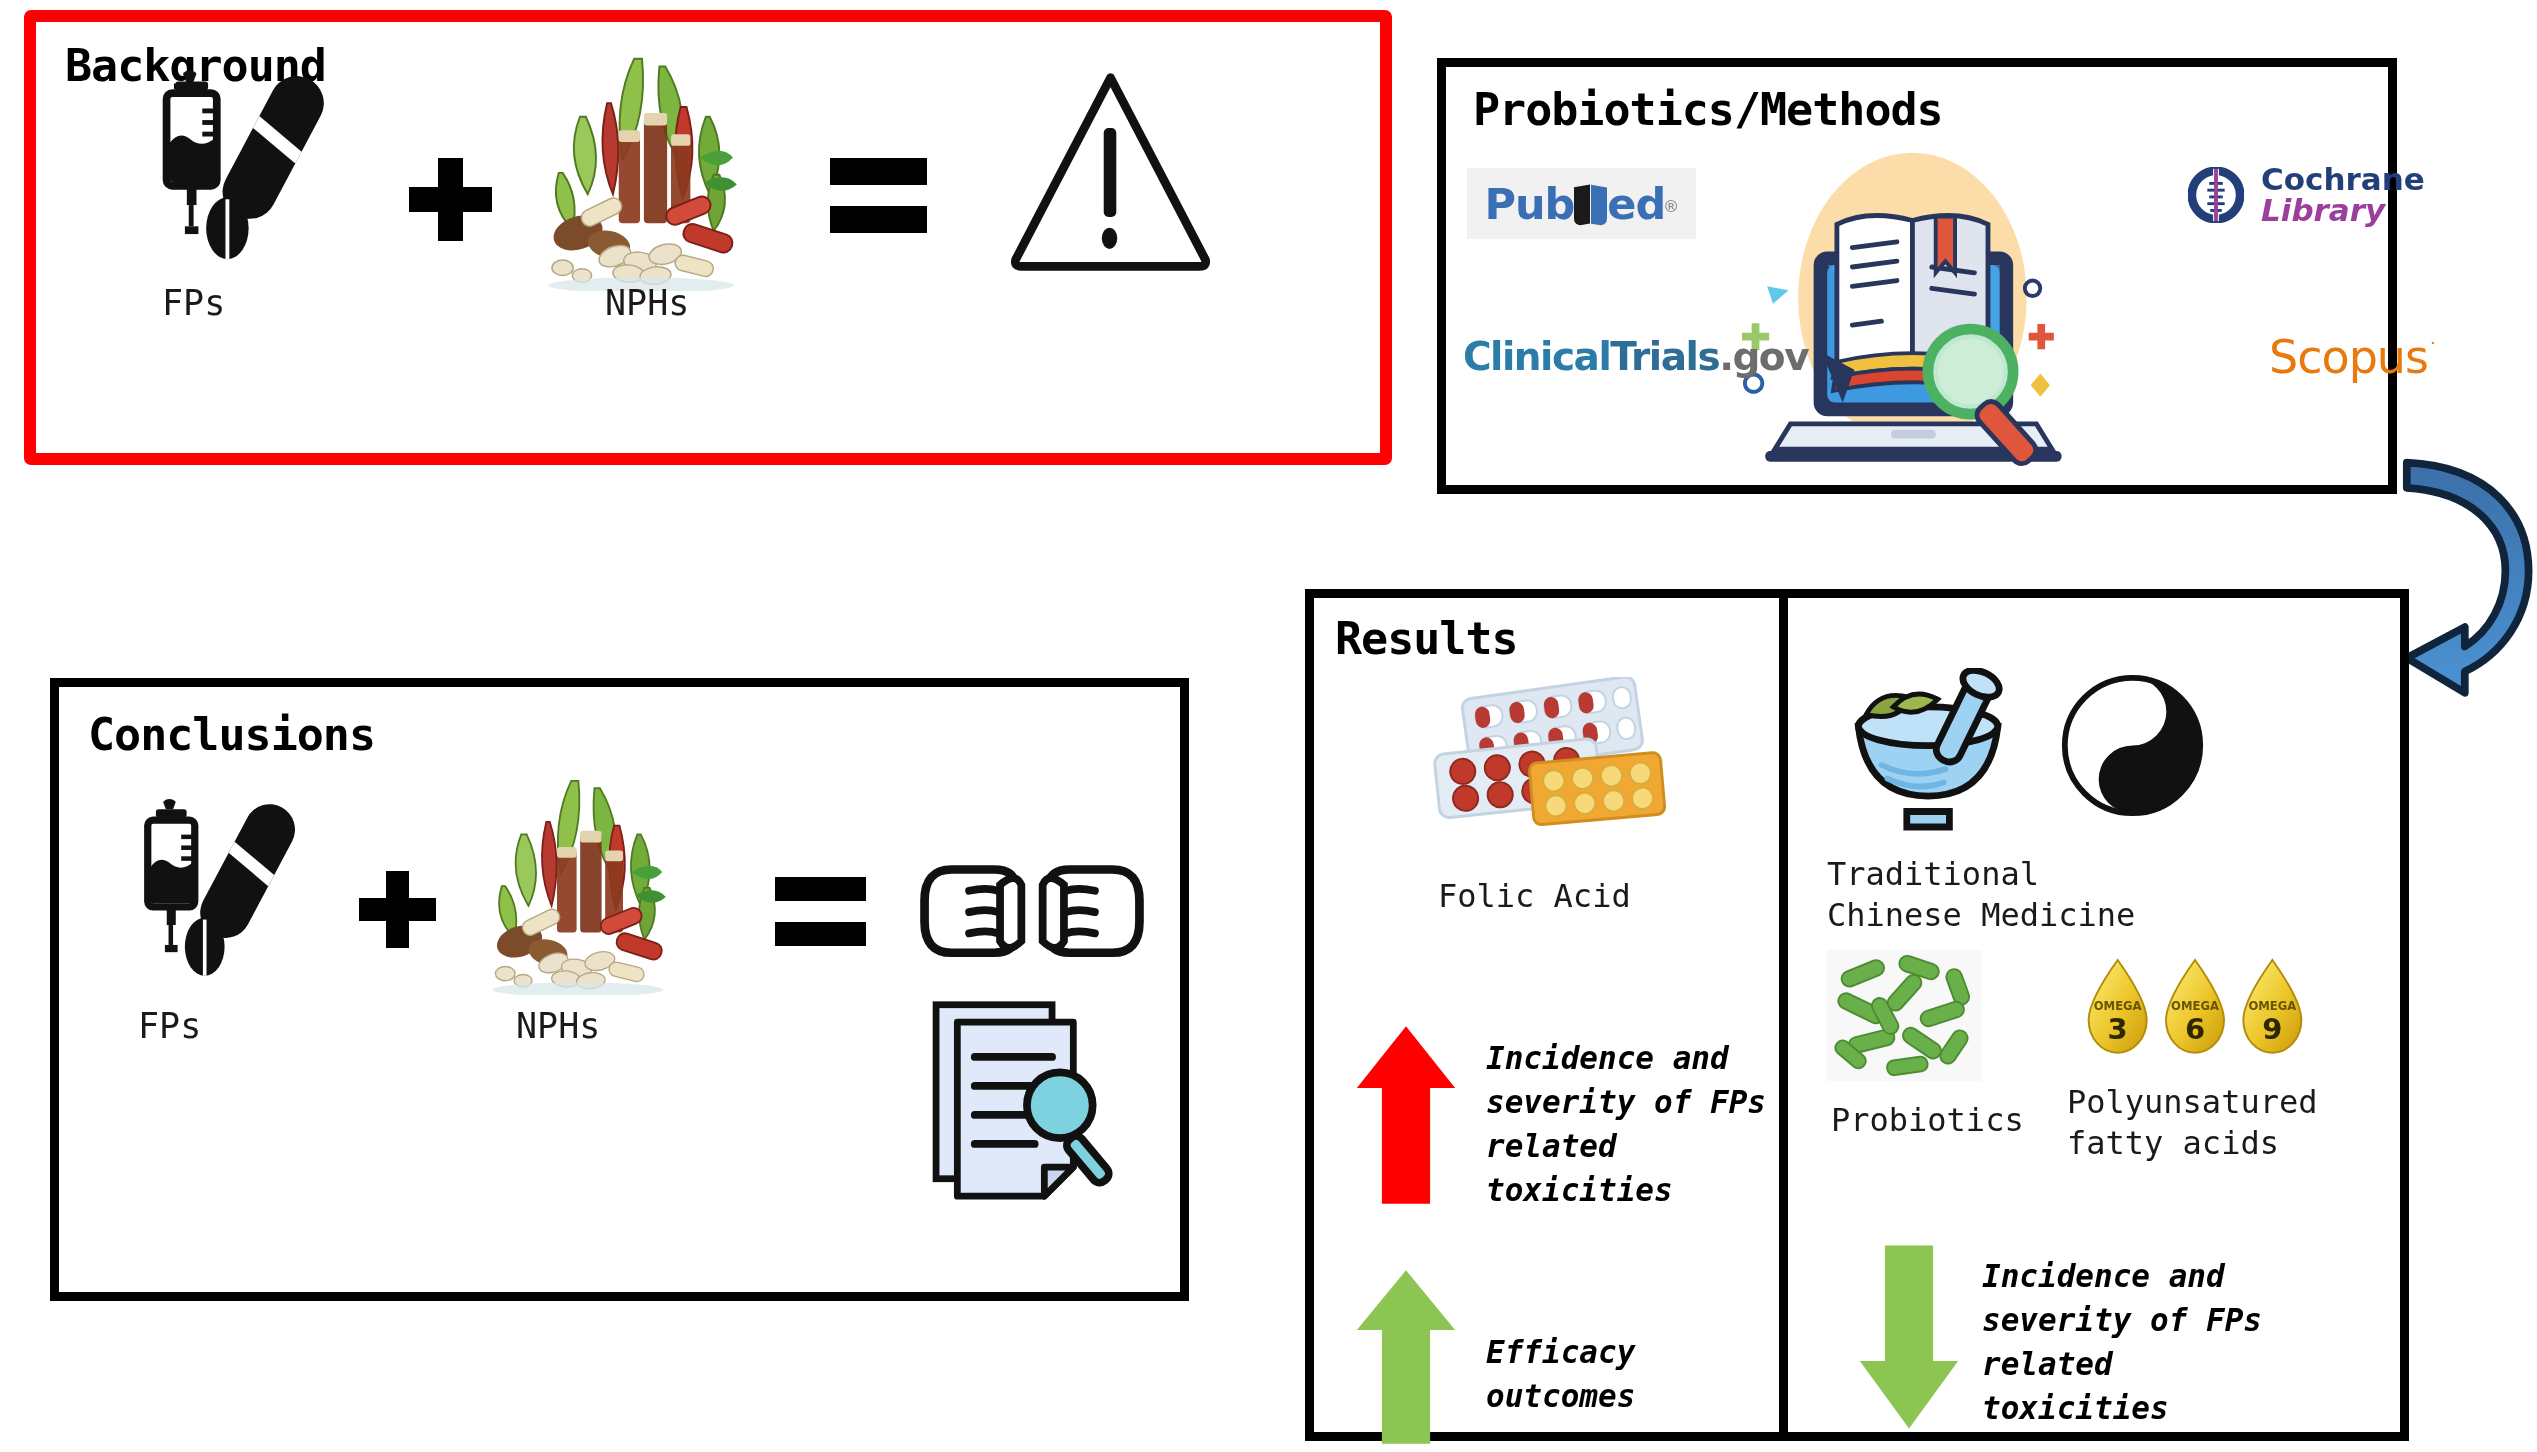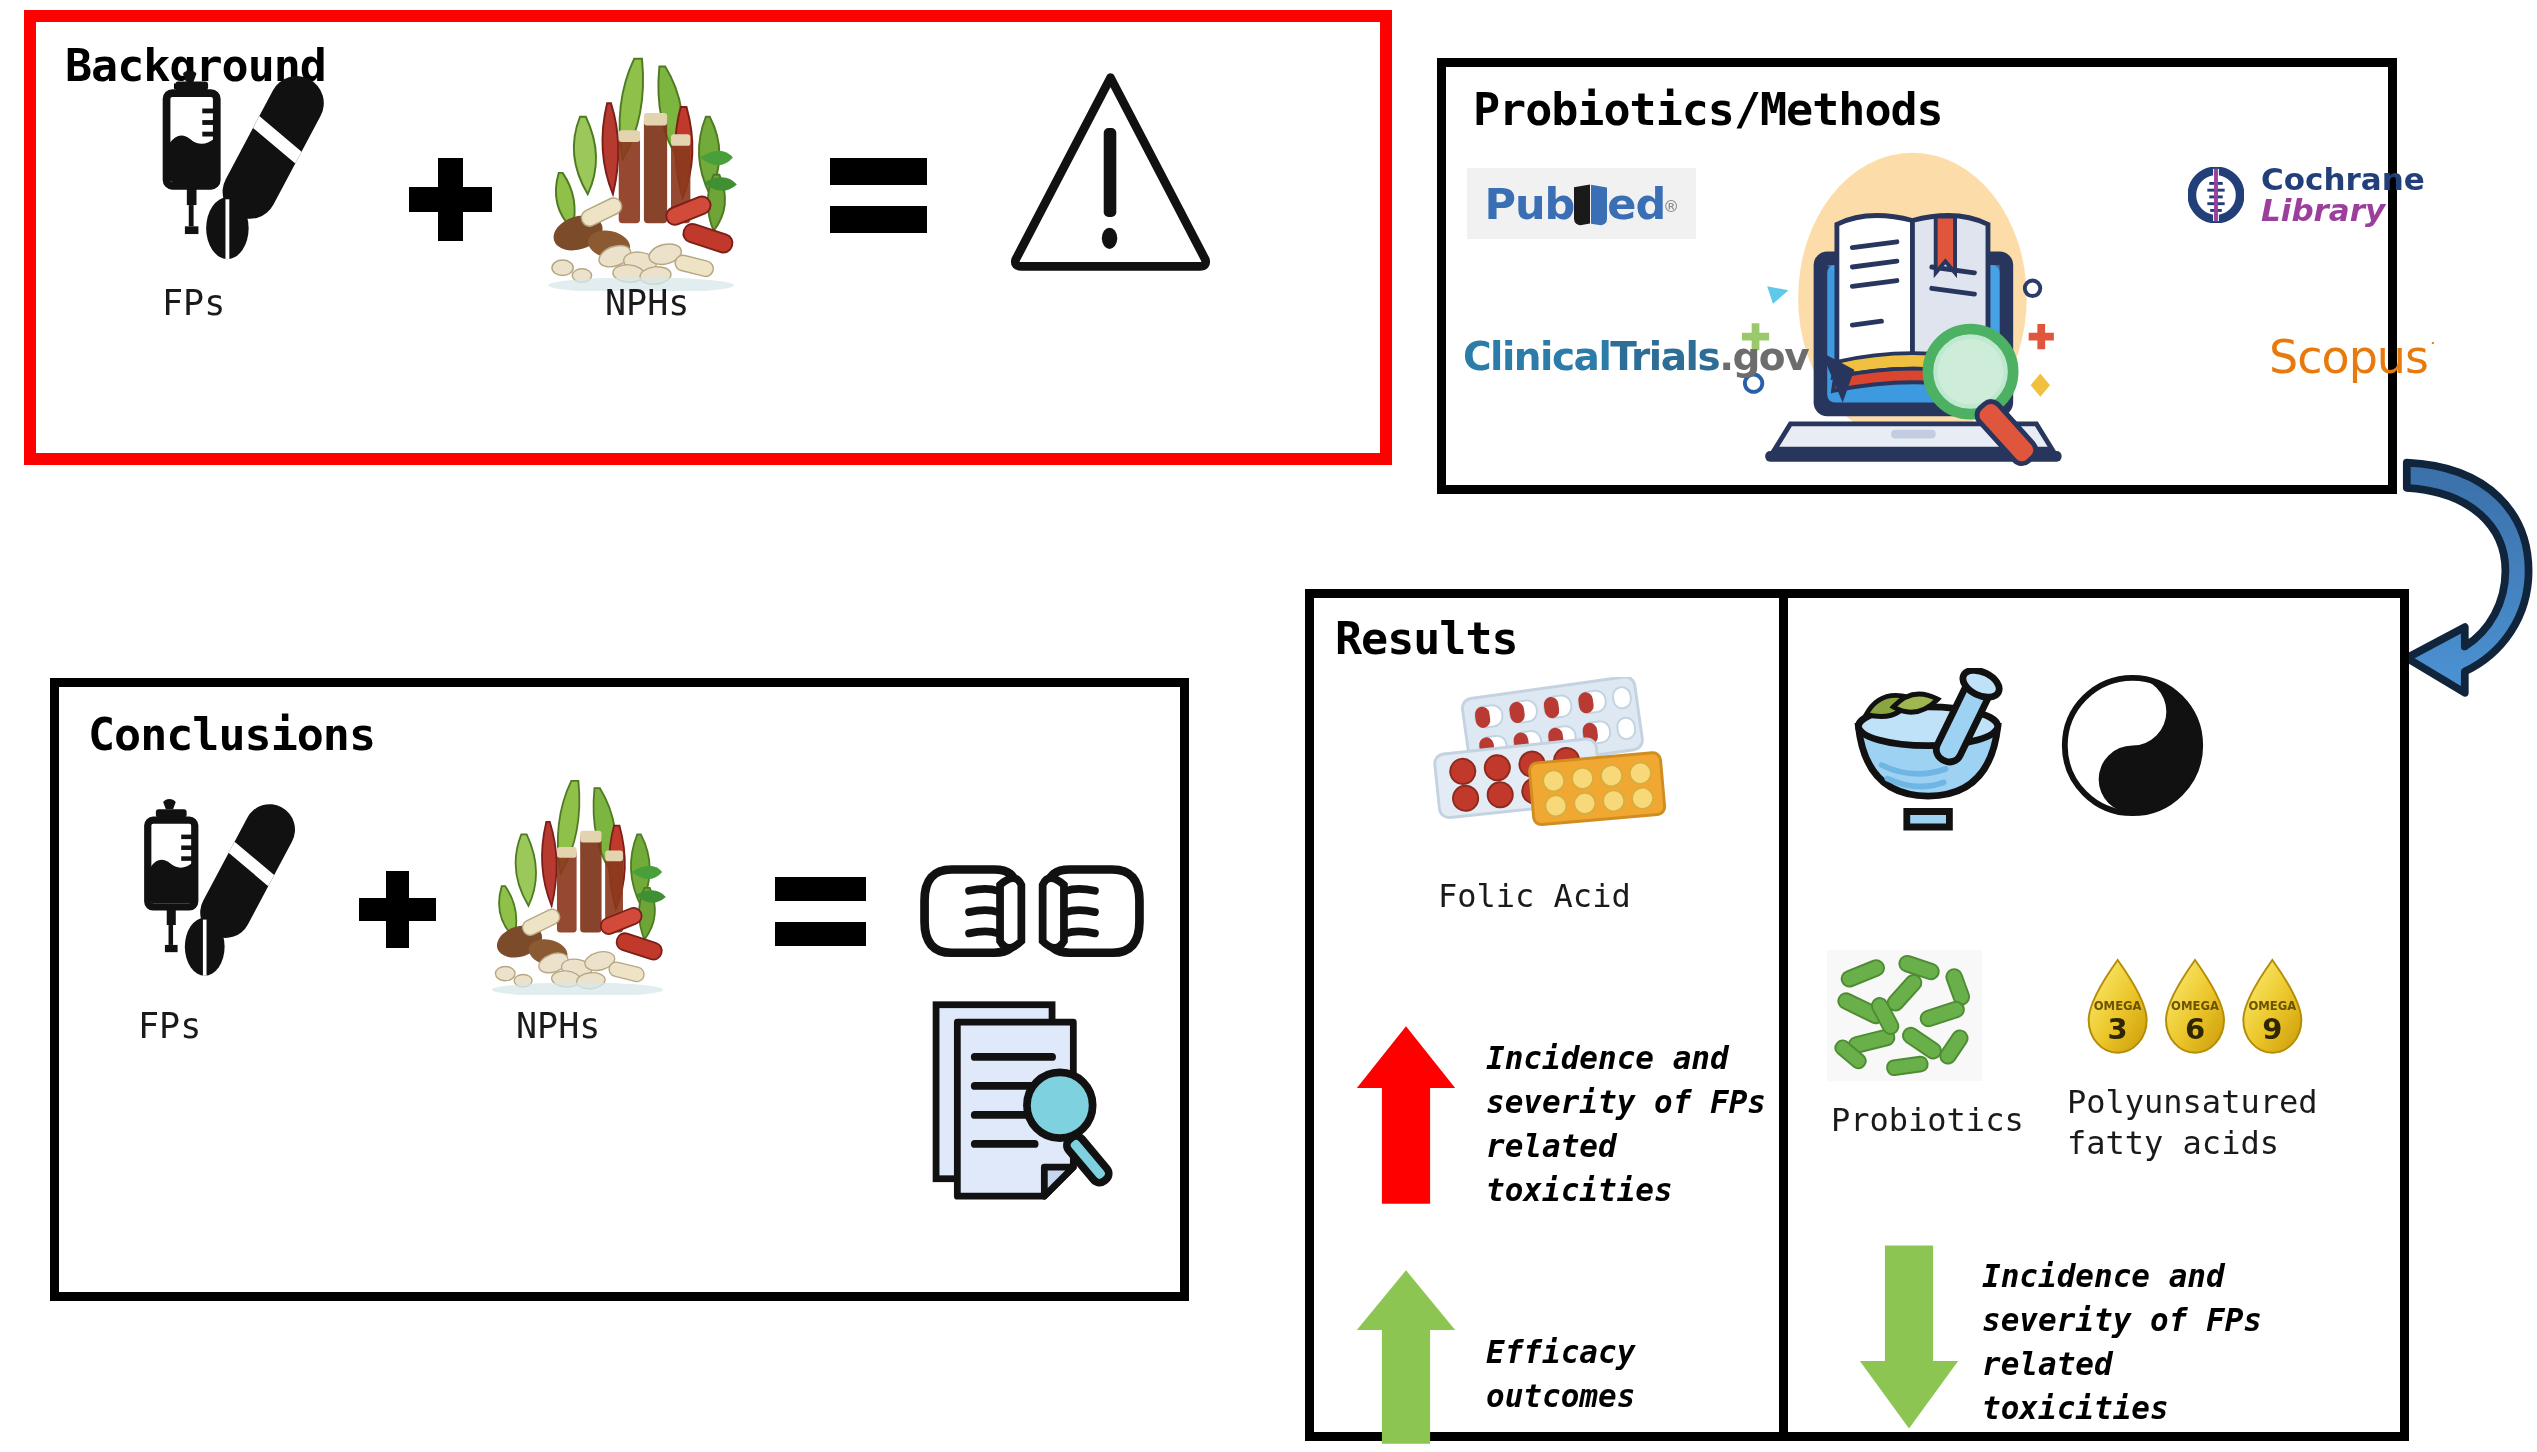--- a/index.html
+++ b/index.html
@@ -28,21 +28,21 @@
   .panel-title {
     position: absolute;
     font-family: "DejaVu Sans Mono", monospace;
     font-weight: bold;
     color: #000000;
     white-space: nowrap;
     letter-spacing: -1px;
   }
 
   
-  #panel-background { left: 24px;  top: 9.7px;   width: 1368px; height: 455px; }
+  #panel-background { left: 24px;  top: 9.7px;   width: 1368px; height: 455px; border-radius: 7px; }
   #title-background { left: 29px;  top: 17.4px;   font-size: 45px; }
 
   
   #panel-objectives { left: 1437px; top: 58px;  width: 960px; height: 436px; }
   #title-objectives { left: 27px;  top: 15.5px;   font-size: 45px; }
 
   
   #panel-conclusions { left: 50px; top: 678px;  width: 1139px; height: 623px; }
   #title-conclusions { left: 29px; top: 21px;   font-size: 45px; }
 
@@ -545,20 +545,21 @@
     </div>
 
     <div class="ico" style="left:745px; top:74px; width:147px; height:147px;">
       <svg viewBox="0 0 152 152" width="147" height="147">
         <circle cx="76" cy="76" r="70" fill="#ffffff" stroke="#111" stroke-width="6"></circle>
         <path d="M76 6 a70 70 0 0 1 0 140 a35 35 0 0 1 0 -70 a35 35 0 0 0 0 -70 z" fill="#111"></path>
         <circle cx="76" cy="41" r="10" fill="#ffffff"></circle>
         <circle cx="76" cy="111" r="10" fill="#111"></circle>
       </svg>
     </div>
+    <div class="cap cap-res cap-wrap" style="left:513px; top:256px; width:329px;">Traditional Chinese Medicine</div>
 
     <div class="ico" style="left:513px; top:352px; width:155px; height:131px;">
       <svg viewBox="0 0 160 135" width="155" height="131">
         <rect x="0" y="0" width="160" height="135" fill="#f7f8f7"></rect>
         <g fill="#6ab04a" stroke="#4e8c33" stroke-width="2">
           <rect x="14" y="16" width="46" height="16" rx="8" transform="rotate(-22 37 24)"></rect>
           <rect x="74" y="10" width="42" height="16" rx="8" transform="rotate(18 95 18)"></rect>
           <rect x="116" y="30" width="38" height="16" rx="8" transform="rotate(70 135 38)"></rect>
           <rect x="10" y="52" width="50" height="16" rx="8" transform="rotate(26 35 60)"></rect>
           <rect x="58" y="36" width="44" height="16" rx="8" transform="rotate(-48 80 44)"></rect>

